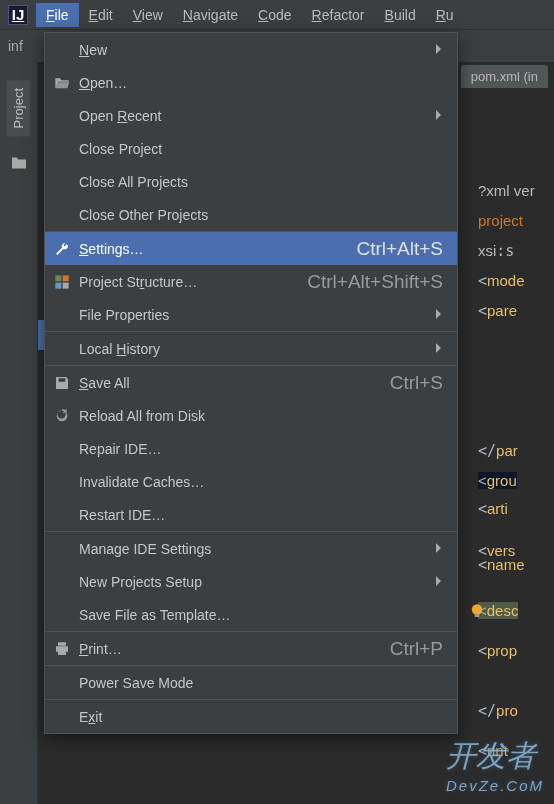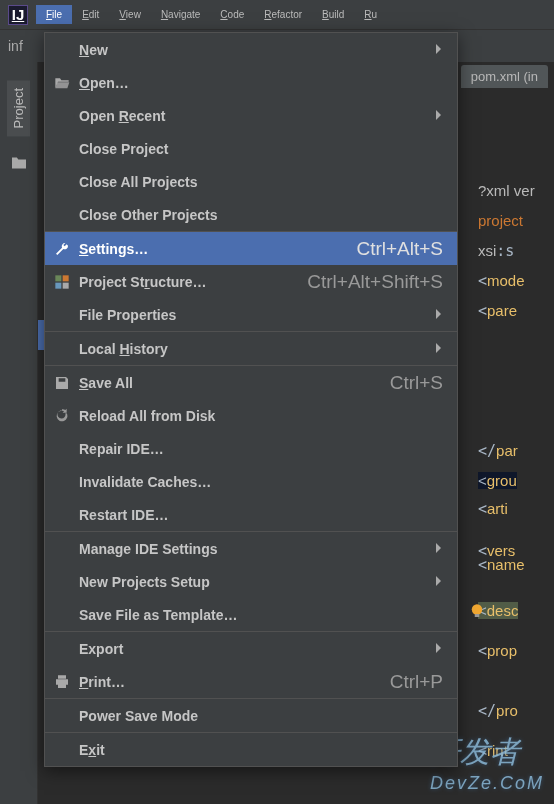--- a/index.html
+++ b/index.html
@@ -1,19 +1,19 @@
 <!DOCTYPE html>
 <html><head>
 <meta charset="utf-8">
 <style>
 * { margin: 0; padding: 0; box-sizing: border-box; font-family: "Segoe UI", Arial, sans-serif; }
 body { width: 554px; height: 804px; background: #2b2b2b; overflow: hidden; position: relative; }
 .menubar { height: 30px; background: #3c3f41; display: flex; align-items: center; padding: 0 4px; border-bottom: 1px solid #323232; }
 .app-icon { width: 20px; height: 20px; background: #1a1a2e; margin: 0 8px 0 4px; display: flex; align-items: center; justify-content: center; color: #fff; font-size: 15px; font-weight: bold; border: 1px solid #5a4a8a; text-decoration: underline; }
-.menu-item { padding: 4px 10px; color: #bbb; font-size: 10px; cursor: pointer; }
+.menu-item { padding: 4px 10px; color: #bbb; font-size: 14px; cursor: pointer; }
 .menu-item.active { background: #4b6eaf; color: #fff; }
 .menu-item u { text-decoration: underline; }
 .toolbar { height: 32px; background: #3c3f41; display: flex; align-items: center; padding: 0 8px; color: #aaa; font-size: 14px; }
 .sidebar { position: absolute; left: 0; top: 62px; width: 38px; height: 742px; background: #3c3f41; border-right: 1px solid #323232; display: flex; flex-direction: column; align-items: center; padding-top: 18px; }
 .side-tab { writing-mode: vertical-rl; transform: rotate(180deg); color: #bbb; font-size: 13px; padding: 8px 4px; background: #4a4d4f; margin-bottom: 10px; }
 .side-icon { width: 18px; height: 14px; margin-top: 10px; }
 .editor { position: absolute; left: 38px; top: 62px; right: 0; bottom: 0; background: #2b2b2b; }
 .tab-row { height: 28px; display: flex; justify-content: flex-end; padding-right: 6px; align-items: center; }
 .file-tab { background: #515658; color: #b8b8b8; font-size: 13px; padding: 4px 10px; border-radius: 3px 3px 0 0; text-align: center; }
 .code-line { position: absolute; left: 440px; font-family: Consolas, monospace; font-size: 15px; white-space: pre; color: #a9b7c6; }
@@ -21,28 +21,28 @@
 .c-tagname { color: #e8bf6a; }
 .c-attr { color: #bababa; }
 .c-hi { background: #0f172a; }
 .c-hi2 { background: #515c47; }
 .bulb { position: absolute; left: 430px; width: 18px; height: 18px; }
 .dropdown { position: absolute; left: 44px; top: 32px; width: 414px; background: #3c3f41; border: 1px solid #515151; box-shadow: 0 4px 16px rgba(0,0,0,0.5); z-index: 100; }
 .dd-item { display: flex; align-items: center; height: 33px; padding: 0 14px 0 8px; color: #c6c6c6; font-size: 14px; cursor: pointer; position: relative; }
 .dd-item.selected { background: #4b6eaf; color: #fff; }
 .dd-sep { height: 1px; background: #515151; margin: 0; }
 .dd-icon { width: 18px; height: 18px; margin-right: 8px; display: flex; align-items: center; justify-content: center; flex-shrink: 0; }
-.dd-label { flex: 1; font-weight: bold; }
+.dd-label { flex: 1; }
 .dd-label u { text-decoration: underline; }
 .dd-shortcut { color: #999; font-size: 19px; margin-left: 12px; }
 .dd-item.selected .dd-shortcut { color: #e0e0e0; }
 .dd-arrow { margin-left: 8px; color: #aaa; font-size: 14px; }
 .sel-row { position: absolute; left: 38px; top: 320px; width: 8px; height: 30px; background: #4b6eaf; z-index: 5; }
 .watermark { position: absolute; right: 10px; bottom: 10px; font-size: 30px; color: #8ab8d8; font-style: italic; opacity: 0.85; text-shadow: 0 0 4px #3a5a7a; }
-.watermark small { display: block; font-size: 18px; text-align: right; letter-spacing: 2px; }
+.watermark small { display: block; font-size: 15px; text-align: right; letter-spacing: 2px; }
 </style>
 </head>
 <body>
 
 <div class="menubar">
   <div class="app-icon">IJ</div>
   <div id="menubar-items" style="display: flex;">
       <span class="menu-item active"><u>F</u>ile</span>
       <span class="menu-item"><u>E</u>dit</span>
       <span class="menu-item"><u>V</u>iew</span>
@@ -211,27 +211,20 @@
         <span class="dd-arrow"><svg width="8" height="12" viewBox="0 0 8 12">
             <path fill="currentColor" d="M1 1l5 5-5 5z"></path>
           </svg></span>
       </div>
       <div class="dd-item">
         <span class="dd-icon"></span>
         <span class="dd-label">Save File as Template…</span>
       </div>
       <div class="dd-sep"></div>
       <div class="dd-item">
-        <span class="dd-icon"></span>
-        <span class="dd-label">Export</span>
-        <span class="dd-arrow"><svg width="8" height="12" viewBox="0 0 8 12">
-            <path fill="currentColor" d="M1 1l5 5-5 5z"></path>
-          </svg></span>
-      </div>
-      <div class="dd-item">
         <span class="dd-icon">
           <svg width="16" height="16" viewBox="0 0 24 24">
             <path fill="#a9a9a9" d="M6 2h12v5H6V2zm-3 6h18v8h-3v5H6v-5H3V8zm5 7h8v5H8v-5z"></path>
           </svg>
         </span>
         <span class="dd-label"><u>P</u>rint…</span>
         <span class="dd-shortcut">Ctrl+P</span>
       </div>
       <div class="dd-sep"></div>
       <div class="dd-item">

